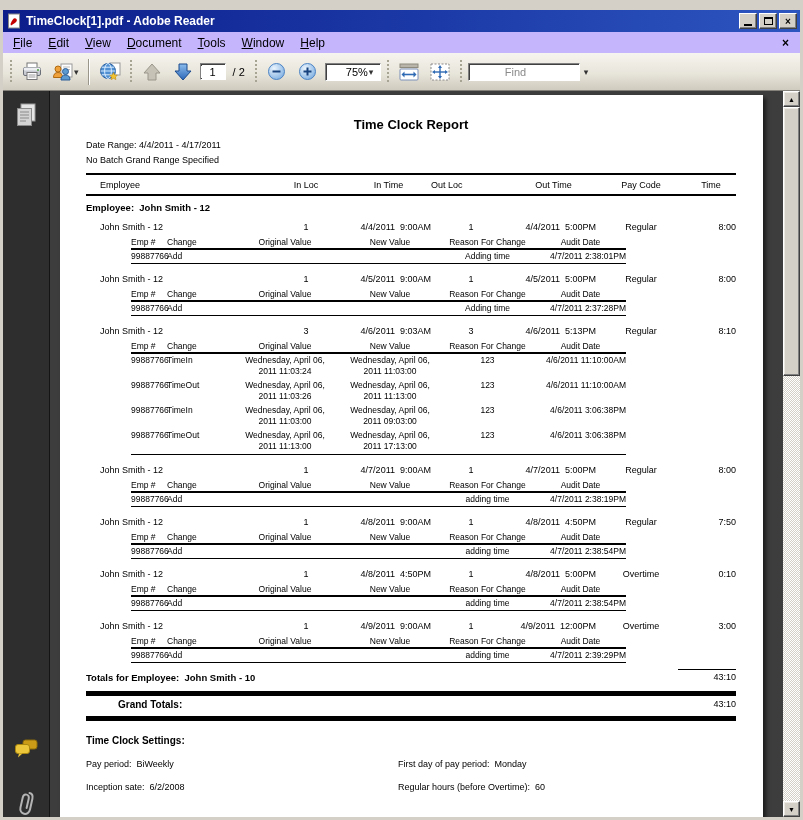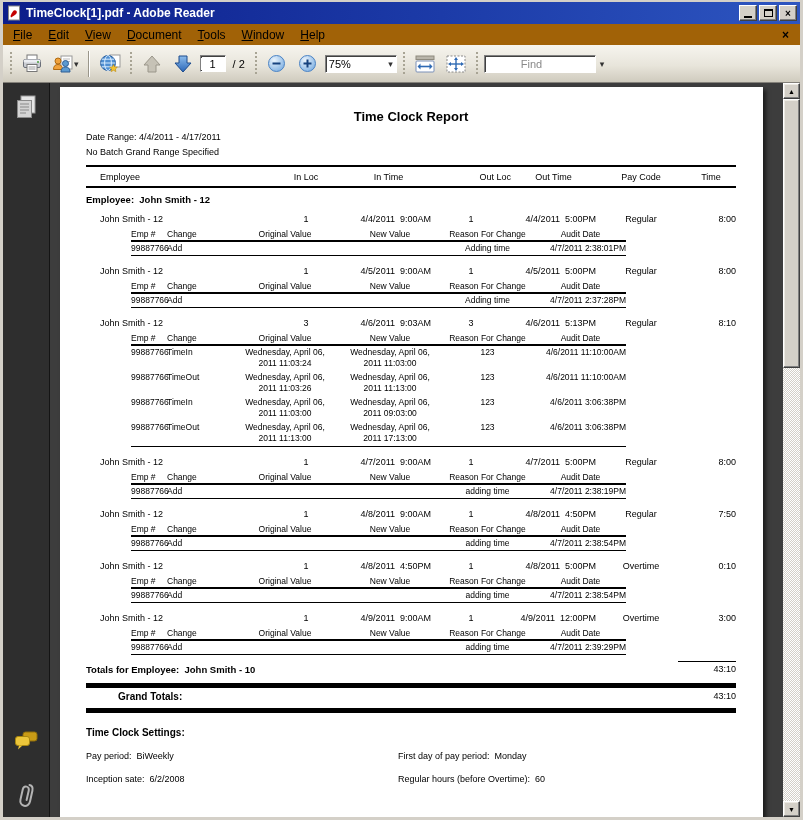--- a/index.html
+++ b/index.html
@@ -8,34 +8,34 @@
     width:803px; height:820px; background:#d4d0c8;
     font-family:"Liberation Sans", sans-serif;
   }
   .window {
     width:803px; height:820px; display:flex; flex-direction:column;
     border:3px solid #d4d0c8; border-top-width:2px; background:#d4d0c8;
   }
   
   .titlebar {
     height:22px; flex:0 0 22px; display:flex; align-items:center; gap:4px;
-    padding:0 3px; background:linear-gradient(90deg,#0c1d8a 0%,#1c3ba8 55%,#2d55c0 100%);
+    padding:0 3px; background:linear-gradient(90deg,#0c1d8a 0%,#1c3ba8 55%,#2d55c0 100%);margin-top:8px;
   }
   .pdf-icon { width:16px; height:16px; flex:0 0 16px; }
   .title-text { color:#fff; font-weight:bold; font-size:12px; flex:1; white-space:nowrap; overflow:hidden; }
   .tb-btns { display:flex; gap:2px; }
   .tb-btn {
     width:18px; height:16px; background:#d4d0c8; display:flex; align-items:center; justify-content:center;
     border:1px solid; border-color:#fff #404040 #404040 #fff; box-shadow:inset -1px -1px 0 #808080;
     font-size:10px; font-weight:bold; color:#000; cursor:default;
   }
   .glyph-min { width:8px; height:2px; background:#000; margin-top:8px; }
   .glyph-max { width:9px; height:8px; border:1px solid #000; border-top-width:2px; }
   
-  .menubar { height:21px; flex:0 0 21px; display:flex; align-items:center; padding:0 2px; background:#a16207; }
+  .menubar { height:21px; flex:0 0 21px; display:flex; align-items:center; padding:0 2px; background:#c4b5fd; }
   .menu-item { padding:2px 8px; font-size:12px; color:#000; white-space:nowrap; }
   .menu-item u { text-decoration:underline; }
   .doc-close { margin-left:auto; margin-right:6px; font-size:12px; font-weight:bold; line-height:10px; color:#000; padding:1px 3px; }
   
   .toolbar {
     height:38px; flex:0 0 38px; display:flex; align-items:center; gap:3px; padding:0 4px;
     background:linear-gradient(#f6f4ee 0%, #e8e5db 55%, #cfcbbe 100%);
     border-bottom:1px solid #84817a;
   }
   .grip { width:4px; height:24px; margin:0 2px;
@@ -45,21 +45,21 @@
   .tool-btn { height:28px; min-width:28px; display:flex; align-items:center; justify-content:center; padding:0 2px; border:1px solid transparent; }
   .caret { font-size:9px; color:#333; margin-left:1px; }
   .page-box, .zoom-box, .find-box {
     background:#fff; border:1px solid; border-color:#808080 #fff #fff #808080;
     box-shadow:inset 1px 1px 0 #404040; font-size:11px; color:#000;
     display:flex; align-items:center;
   }
   .page-box { width:26px; height:17px; }
   .page-box input { width:100%; border:0; outline:none; font-size:11px; text-align:center; font-family:"Liberation Sans",sans-serif; padding:0; }
   .page-total { font-size:11px; margin:0 4px; color:#000; white-space:pre; }
-  .zoom-box { width:72px; height:18px; justify-content:space-between; padding:0 3px; }
+  .zoom-box { width:56px; height:18px; justify-content:space-between; padding:0 20px; }
   .find-box { width:112px; height:18px; padding:0 4px; }
   .find-box input { width:100%; border:0; outline:none; font-size:11px; font-family:"Liberation Sans",sans-serif; padding:0;margin-left:32px; }
   .find-box input::placeholder { color:#8a8a8a; }
   
   .main { flex:1; display:flex; background:#3d3d3d; min-height:0; }
   .sidebar { width:47px; flex:0 0 47px; background:#2e2e2e; border-right:1px solid #141414; position:relative; }
   .side-icon { position:absolute; left:11px; }
   .icon-pages { top:11px; }
   .icon-comments { top:648px; }
   .icon-clip { top:698px; }
@@ -83,21 +83,21 @@
     border:1px solid; border-color:#fff #404040 #404040 #fff; box-shadow:inset -1px -1px 0 #808080, inset 1px 1px 0 #ece9e2; }
   
   .rtitle { text-align:center; font-weight:bold; font-size:13px; margin:0 0 6px 0; }
   .rhead { display:flex; font-size:9px; line-height:15px; }
   .rhead .right { text-align:right; }
   .rule2 { border-top:2px solid #000; }
   .rule-top { margin-top:5px; }
   .cols, .mrow { display:grid; grid-template-columns:180px 80px 85px 80px 85px 90px 50px; font-size:9px; white-space:pre; }
   .cols { padding:5px 0 4px 0; }
   .c0 { text-align:left; padding-left:14px; }
-  .c1 { text-align:center; } .c2 { text-align:center; } .c3 { text-align:right; }
+  .c1 { text-align:center; } .c2 { text-align:center; } .c3 { text-align:left; }
   .c4 { text-align:center; } .c5 { text-align:center; } .c6 { text-align:center; }
   .emp-section { font-weight:bold; font-size:9.5px; padding:6px 0 5px 0; white-space:pre; }
   .mrow { padding:4px 0 3px 0; }
   .m-emp { text-align:left; padding-left:14px; }
   .m-inloc { text-align:center; }
   .m-intime { text-align:right; }
   .m-outloc { text-align:center; }
   .m-outtime { text-align:right; }
   .m-pay { text-align:center; }
   .m-time { text-align:right; }

